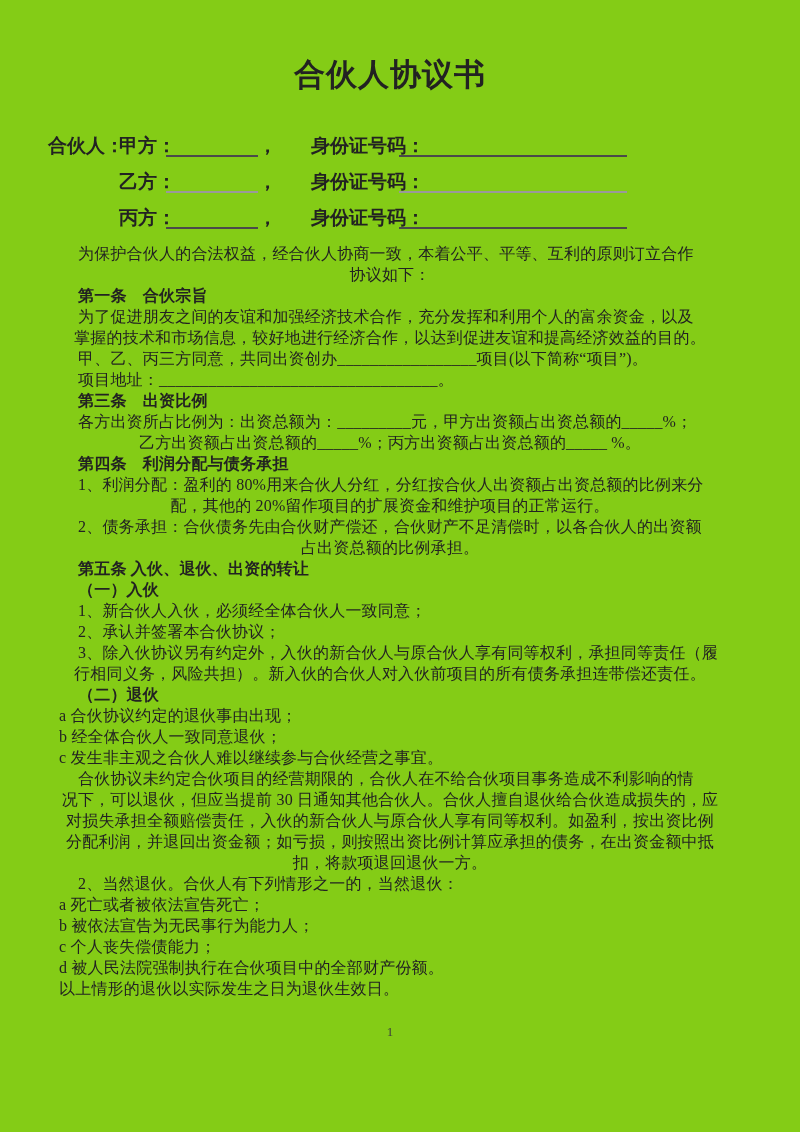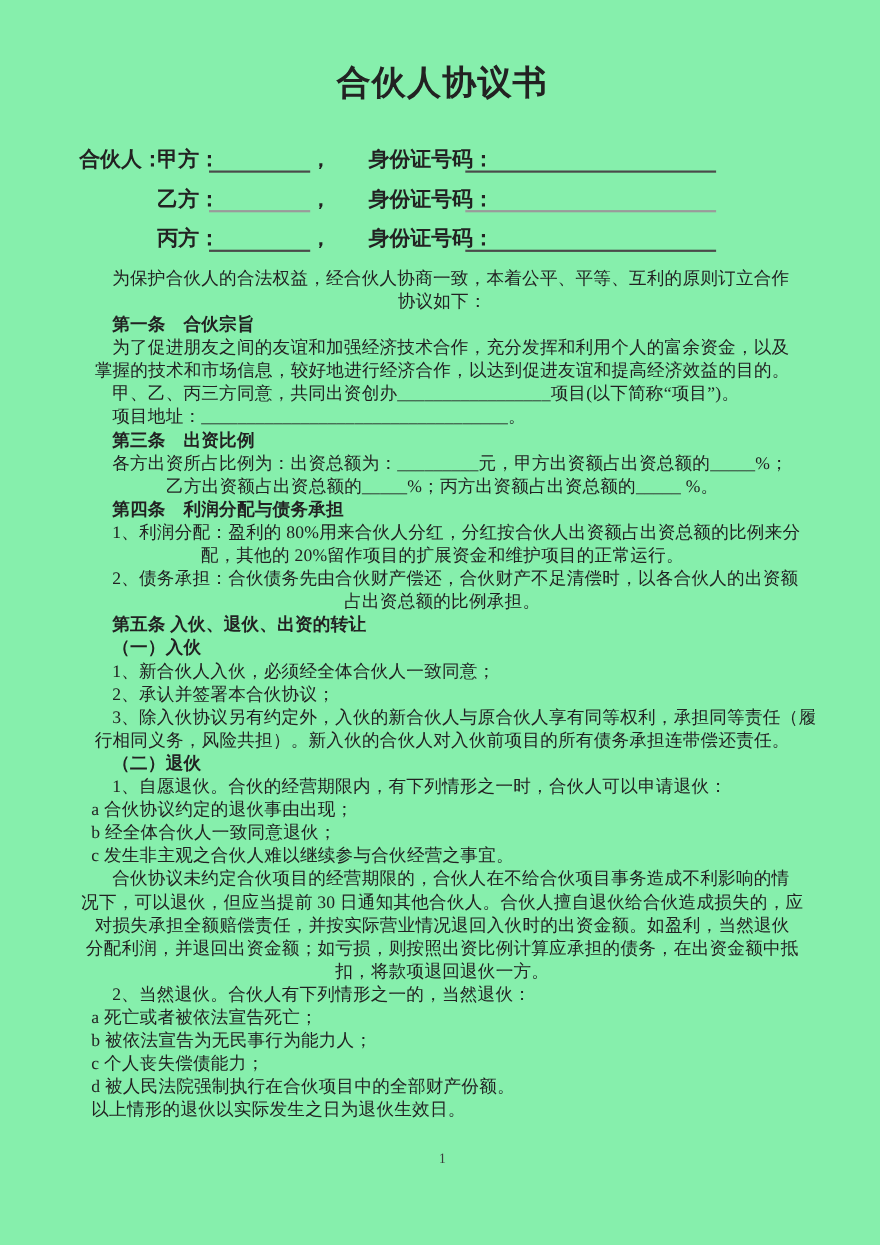--- a/index.html
+++ b/index.html
@@ -1,24 +1,24 @@
 <!DOCTYPE html>
 <html><head>
 <meta charset="utf-8">
 <style>
   html,body { margin:0; padding:0; background:#ffffff; }
   .page {
     position:relative;
     width:800px; height:1132px;
-    background:#86efac;
+    background:#84cc16;
     color:#222222;
     font-family:"Liberation Serif","DejaVu Serif",serif;
     overflow:hidden;
     box-sizing:border-box;
-    padding:0 66px 0 70px;
+    padding:0 66px 0 46px;
   }
   .doc-title {
     margin:0;
     padding-top:54px;
     text-align:center;
     font-size:31px;
     font-weight:bold;
     letter-spacing:1px;
     line-height:1.35;
   }
@@ -110,27 +110,26 @@
       <div class="ln cont">配，其他的 20%留作项目的扩展资金和维护项目的正常运行。</div>
       <div class="ln p">2、债务承担：合伙债务先由合伙财产偿还，合伙财产不足清偿时，以各合伙人的出资额</div>
       <div class="ln cont">占出资总额的比例承担。</div>
       <div class="ln head">第五条 入伙、退伙、出资的转让</div>
       <div class="ln head">（一）入伙</div>
       <div class="ln p">1、新合伙人入伙，必须经全体合伙人一致同意；</div>
       <div class="ln p">2、承认并签署本合伙协议；</div>
       <div class="ln p">3、除入伙协议另有约定外，入伙的新合伙人与原合伙人享有同等权利，承担同等责任（履</div>
       <div class="ln cont">行相同义务，风险共担）。新入伙的合伙人对入伙前项目的所有债务承担连带偿还责任。</div>
       <div class="ln head">（二）退伙</div>
-      <div class="ln p">1、自愿退伙。合伙的经营期限内，有下列情形之一时，合伙人可以申请退伙：</div>
       <div class="ln item">a 合伙协议约定的退伙事由出现；</div>
       <div class="ln item">b 经全体合伙人一致同意退伙；</div>
       <div class="ln item">c 发生非主观之合伙人难以继续参与合伙经营之事宜。</div>
       <div class="ln p">合伙协议未约定合伙项目的经营期限的，合伙人在不给合伙项目事务造成不利影响的情</div>
       <div class="ln cont">况下，可以退伙，但应当提前 30 日通知其他合伙人。合伙人擅自退伙给合伙造成损失的，应</div>
-      <div class="ln cont">对损失承担全额赔偿责任，并按实际营业情况退回入伙时的出资金额。如盈利，当然退伙</div>
+      <div class="ln cont">对损失承担全额赔偿责任，入伙的新合伙人与原合伙人享有同等权利。如盈利，按出资比例</div>
       <div class="ln cont">分配利润，并退回出资金额；如亏损，则按照出资比例计算应承担的债务，在出资金额中抵</div>
       <div class="ln cont">扣，将款项退回退伙一方。</div>
       <div class="ln p">2、当然退伙。合伙人有下列情形之一的，当然退伙：</div>
       <div class="ln item">a 死亡或者被依法宣告死亡；</div>
       <div class="ln item">b 被依法宣告为无民事行为能力人；</div>
       <div class="ln item">c 个人丧失偿债能力；</div>
       <div class="ln item">d 被人民法院强制执行在合伙项目中的全部财产份额。</div>
       <div class="ln item">以上情形的退伙以实际发生之日为退伙生效日。</div>
     </div>
 

